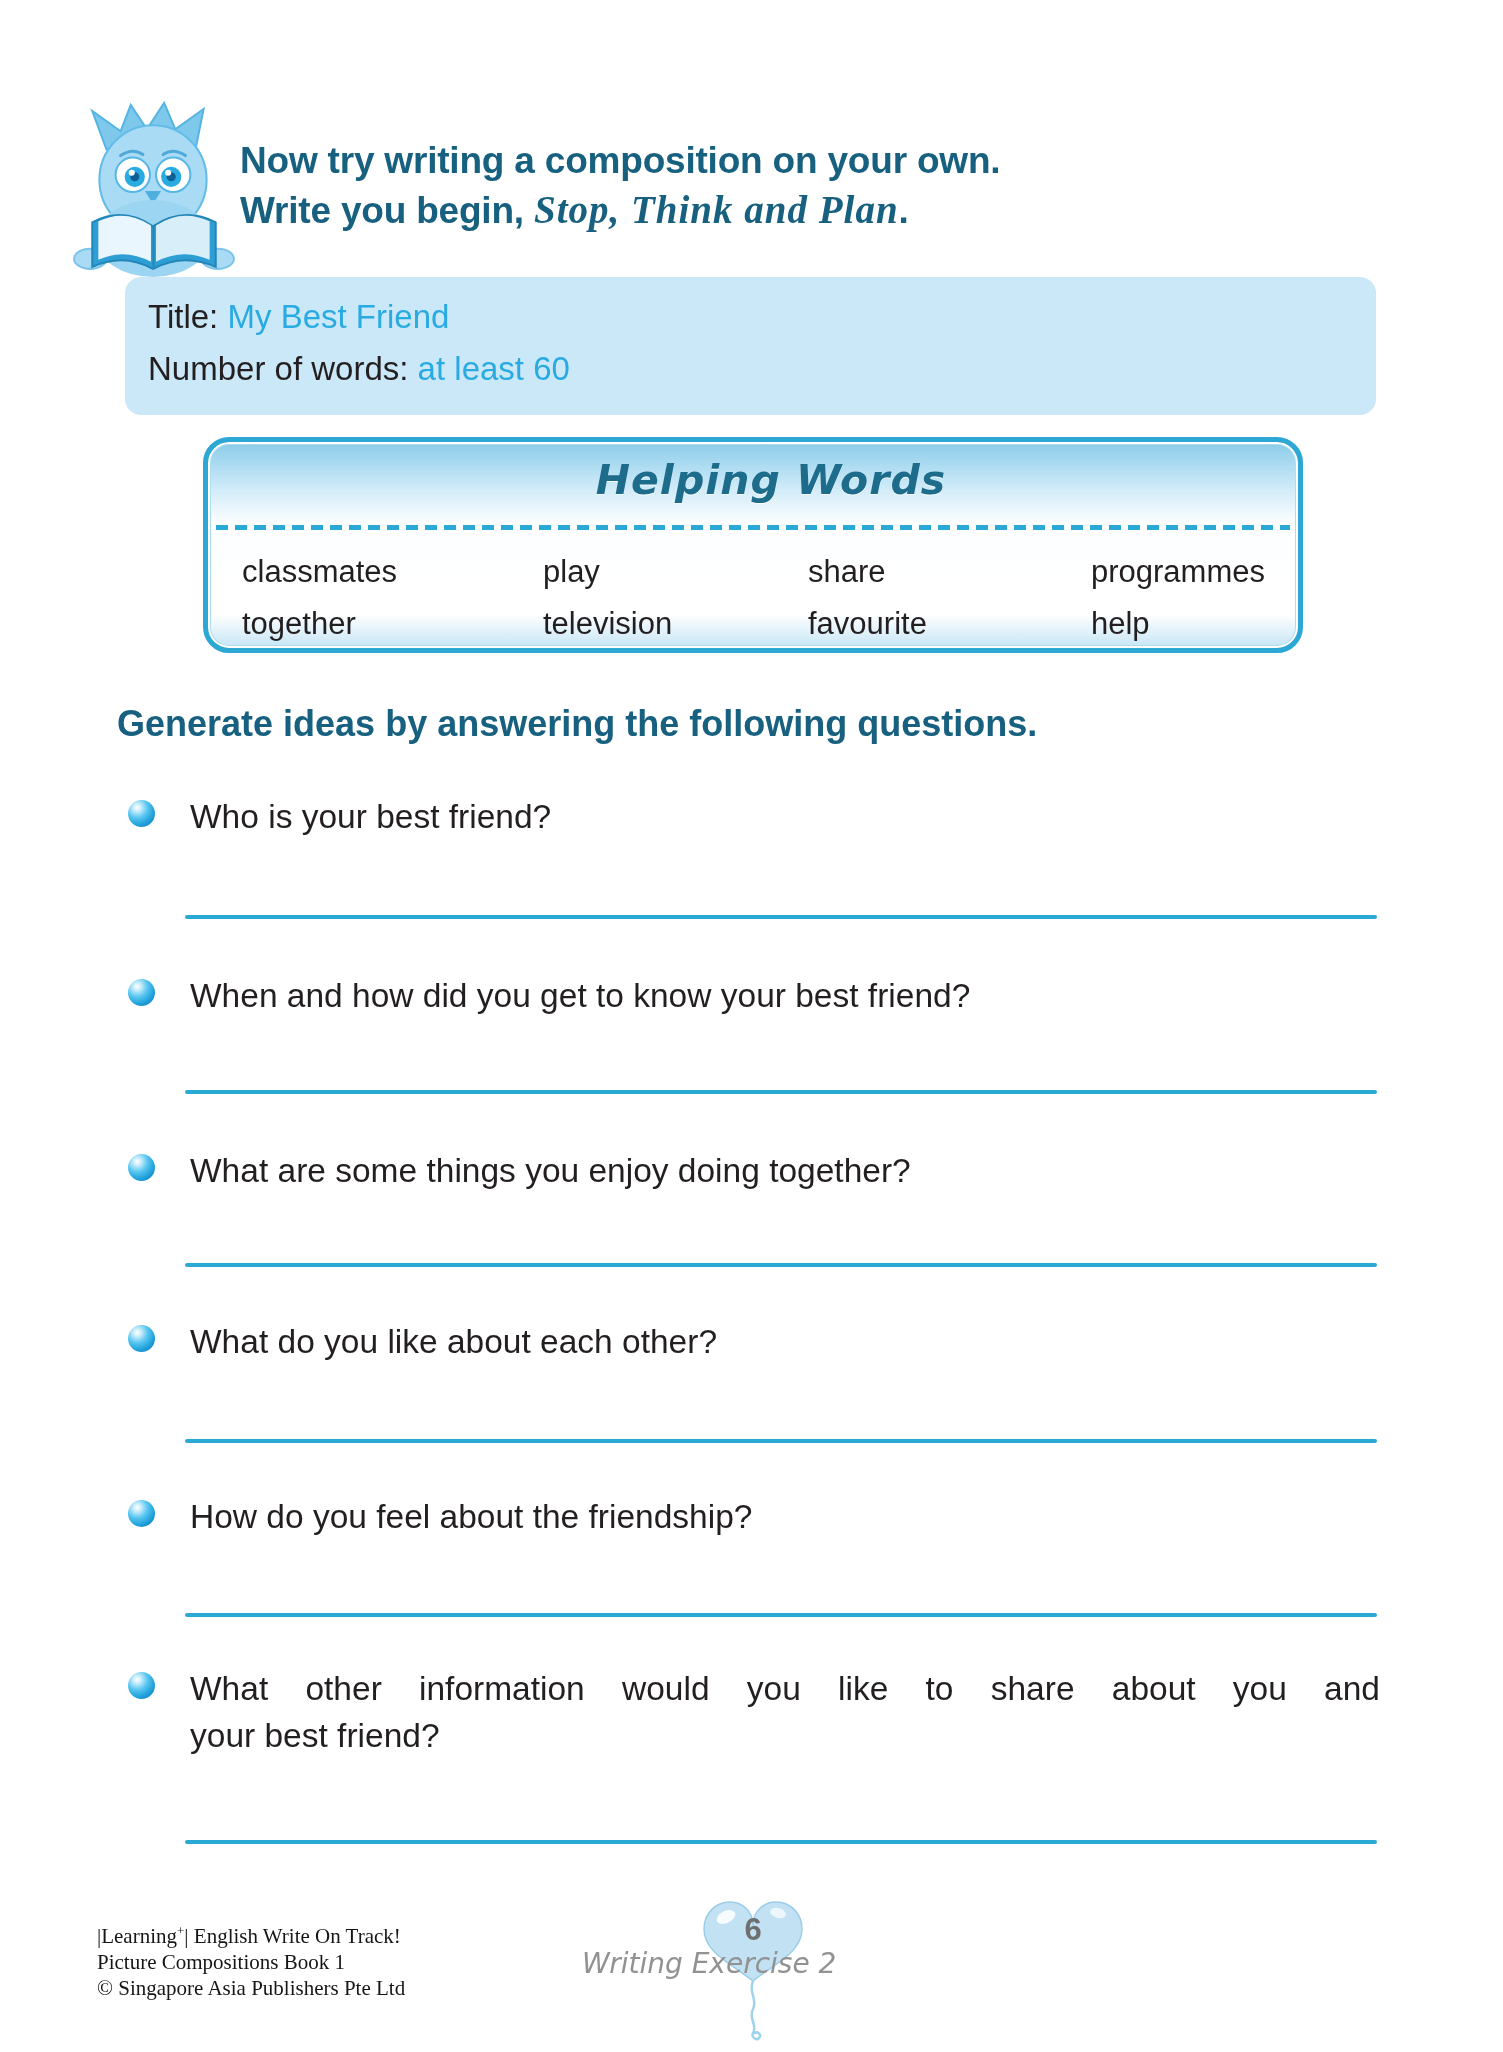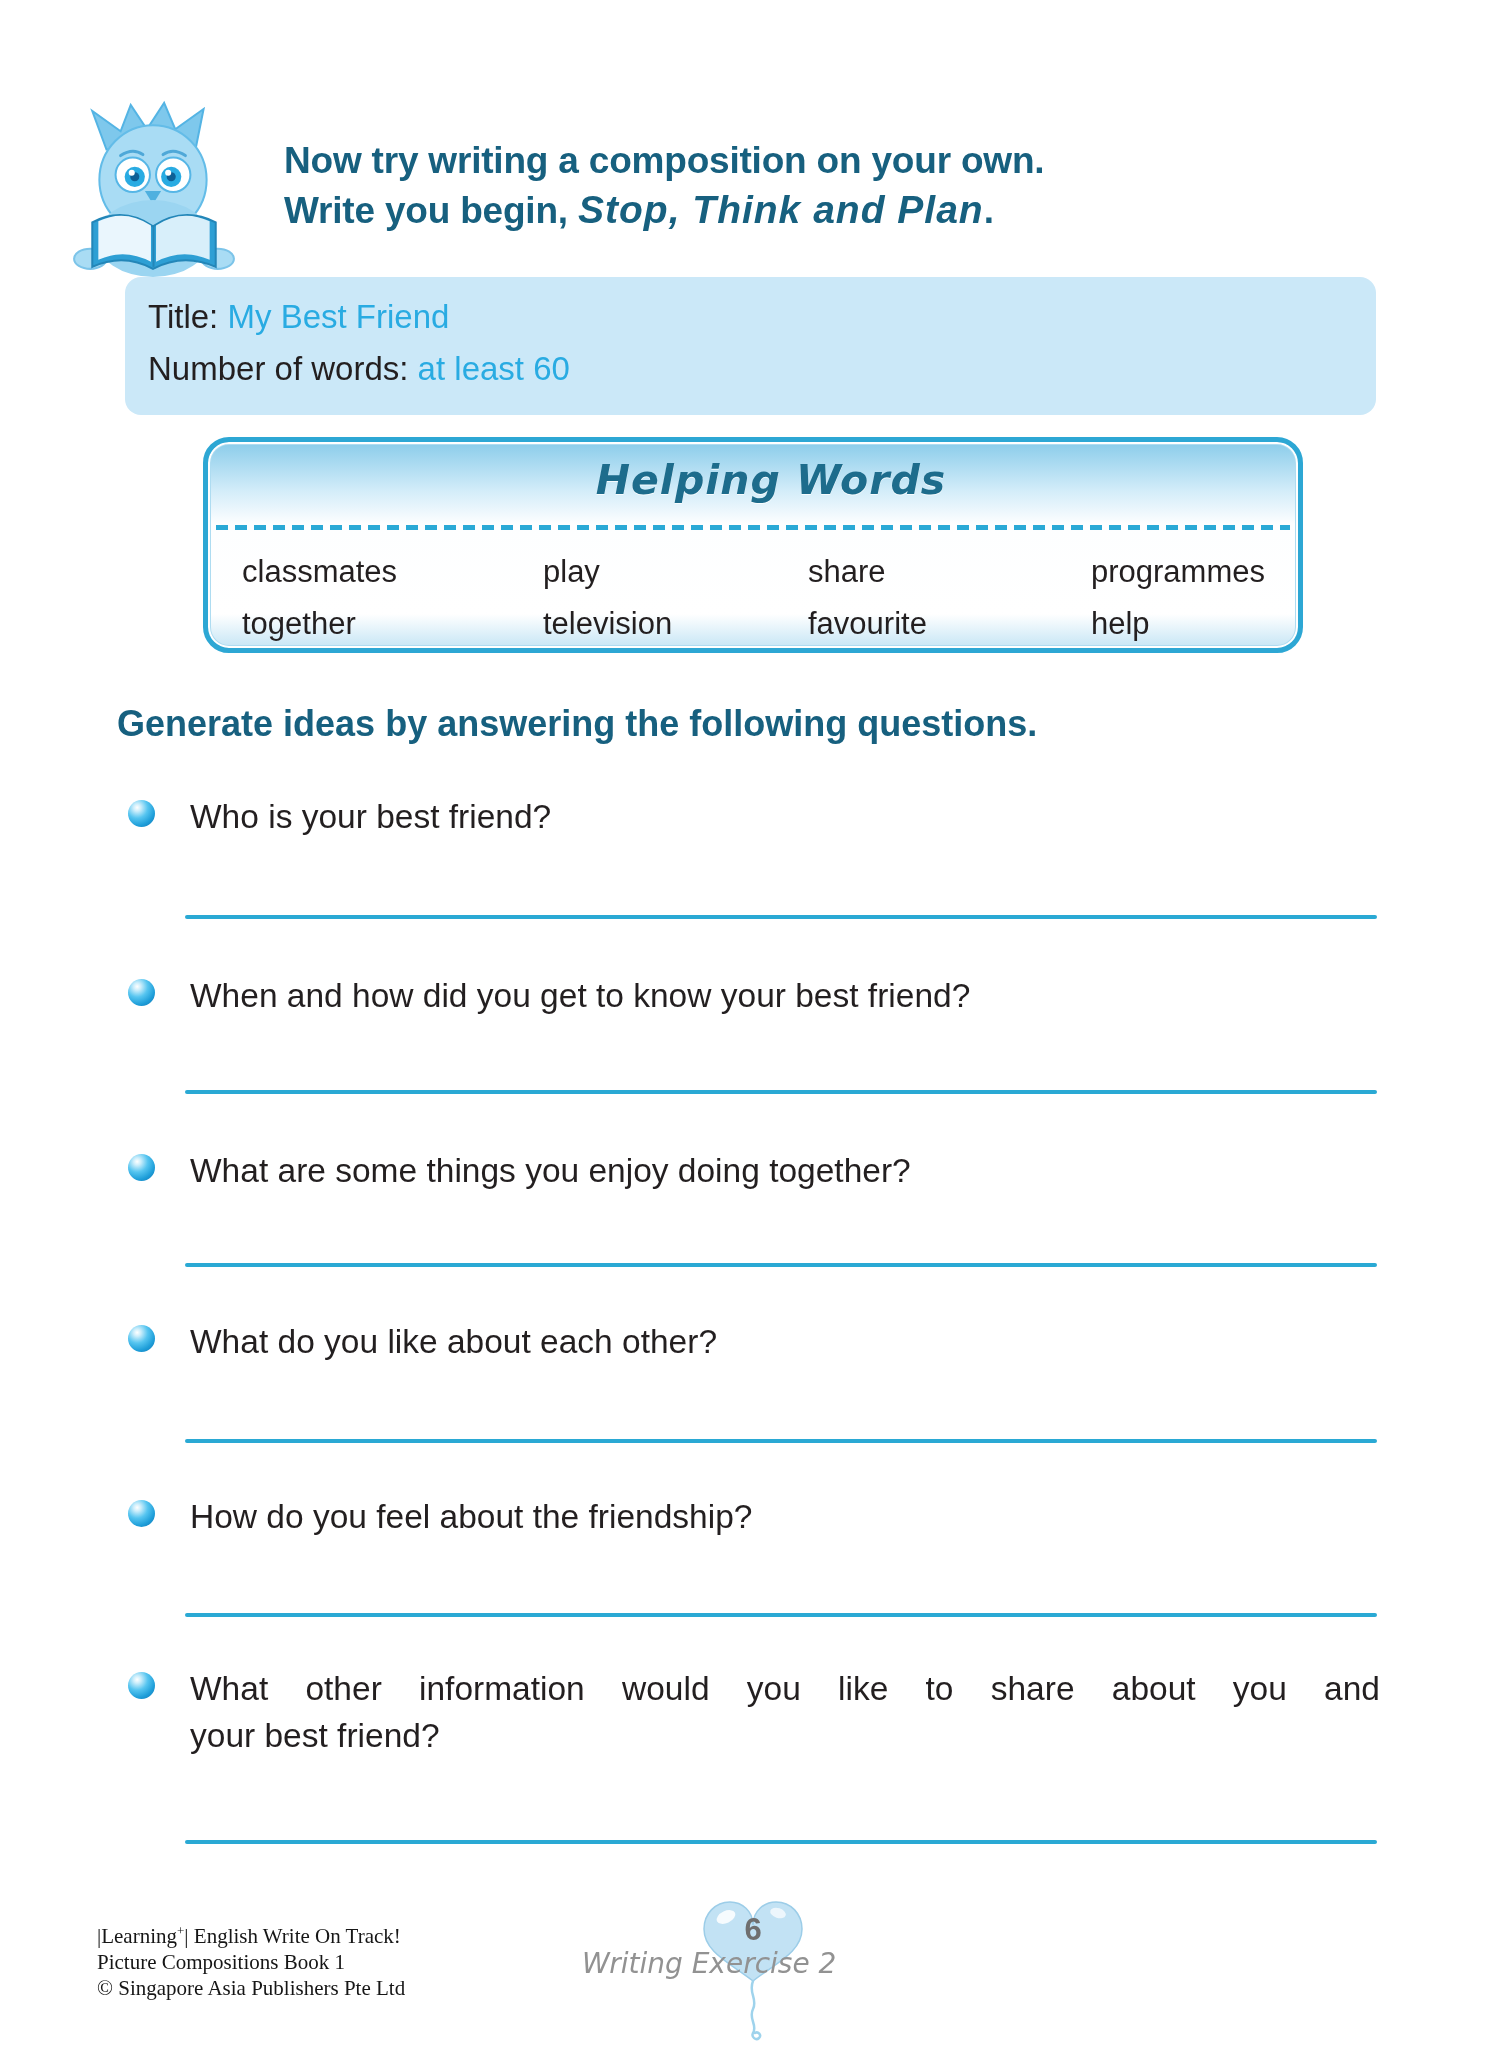--- a/index.html
+++ b/index.html
@@ -9,24 +9,24 @@
     font-family:"Liberation Sans", sans-serif;
     color:#231F20;
   }
   .abs { position:absolute; }
 
   
   .owl { left:68px; top:96px; width:172px; height:194px; z-index:3; }
   .heading { left:240px; top:136px; width:1000px; z-index:2; }
   .heading .h-line {
     font-size:37px; font-weight:bold; color:#17607F; line-height:49px;
-    letter-spacing:-0.2px; white-space:nowrap;margin-left:44px;
+    letter-spacing:-0.2px; white-space:nowrap;
   }
   .script {
-    font-family:Liberation Sans, sans-serif; font-style:italic; font-weight:600;
+    font-family:Liberation Serif, serif; font-style:italic; font-weight:600;
     font-size:39px; letter-spacing:1px;
   }
 
   
   .task-box {
     left:125px; top:277px; width:1251px; height:138px;
     background:#CBE8F8; border-radius:16px; z-index:1;
     padding:14px 0 0 23px; box-sizing:border-box;
   }
   .task-line { font-size:33px; line-height:52px; white-space:nowrap; }

